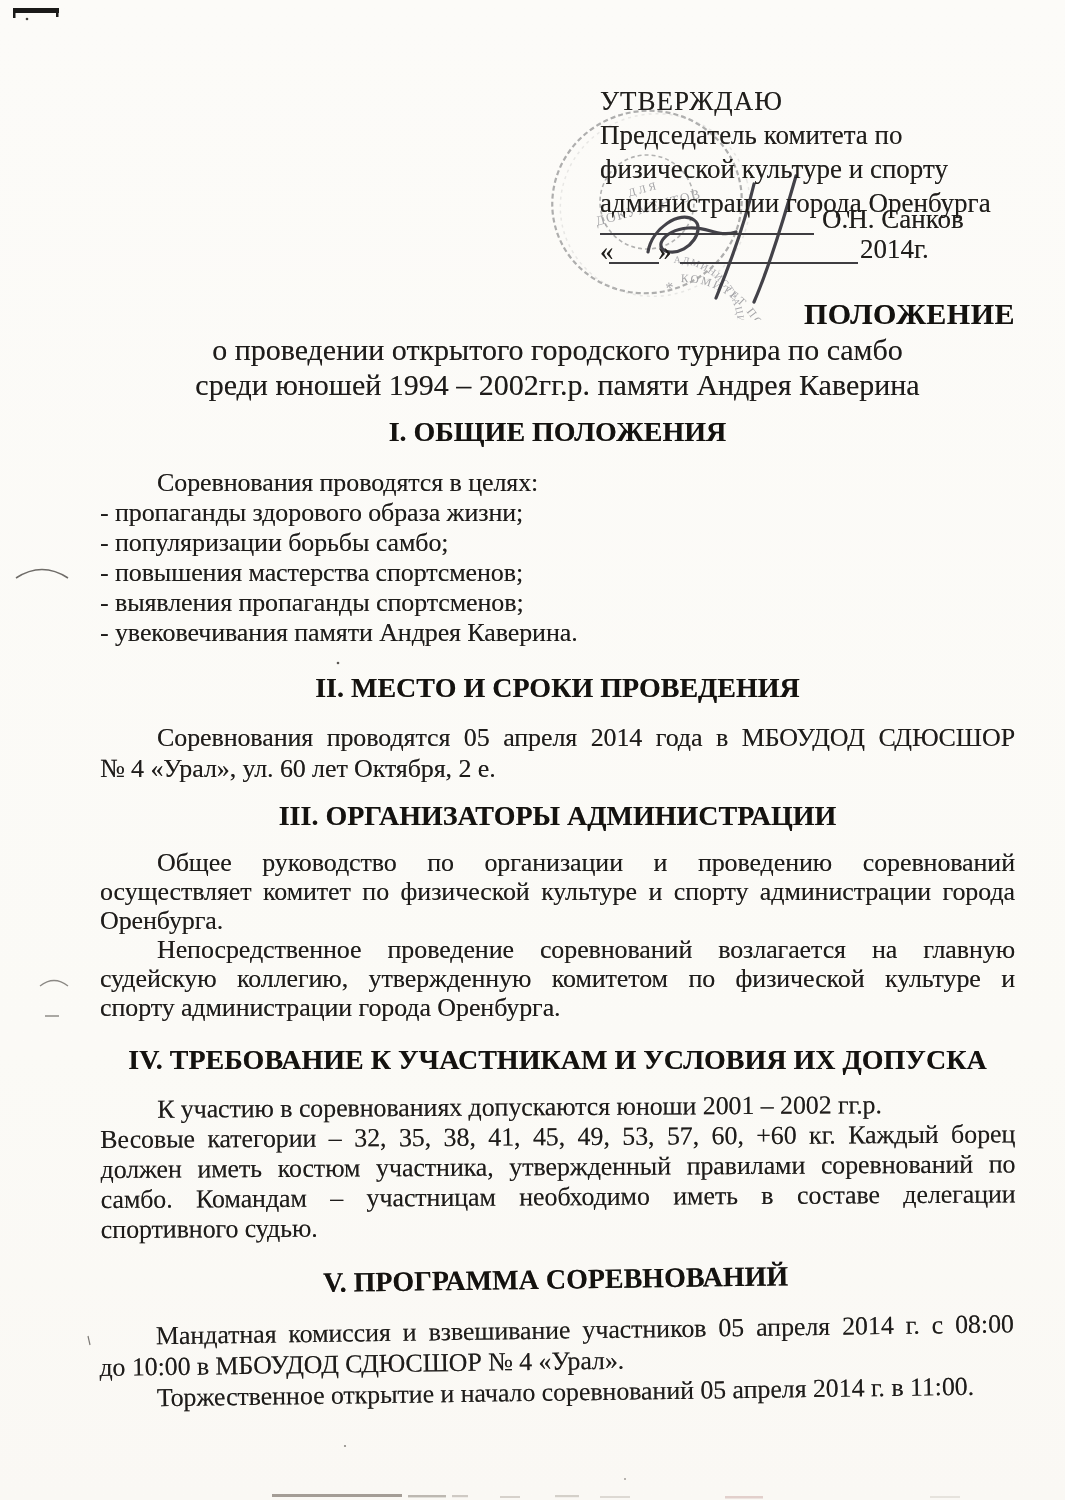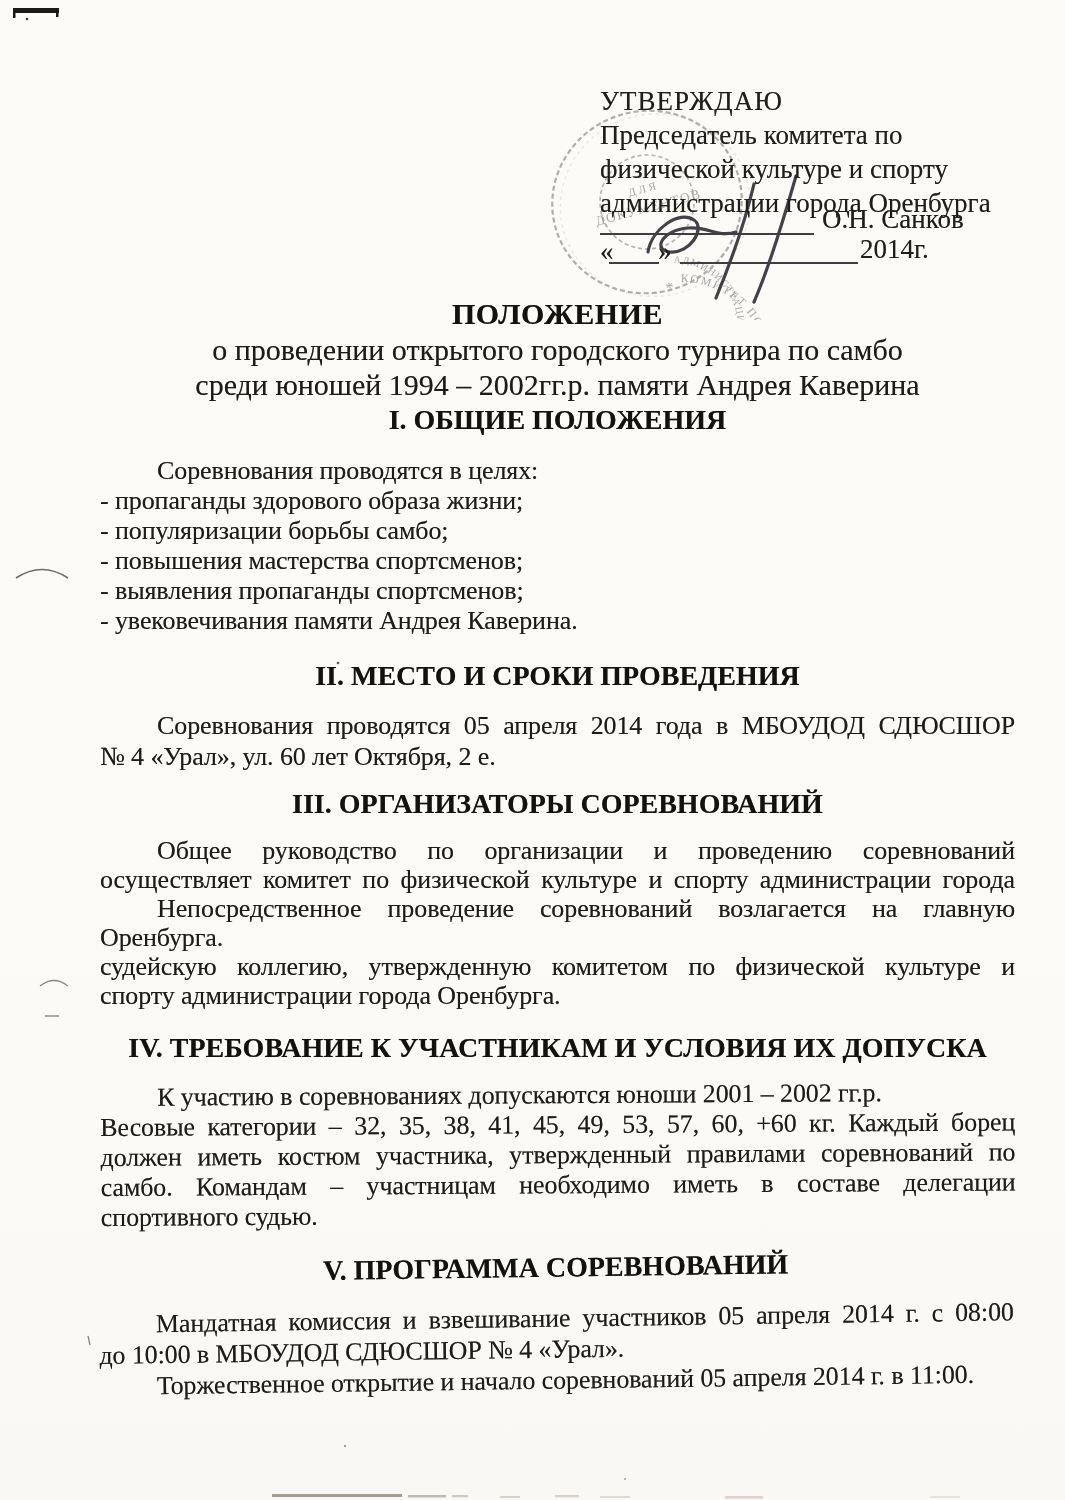--- a/index.html
+++ b/index.html
@@ -5,24 +5,24 @@
   html,body{margin:0;padding:0;background:#e8e6e1;}
   .page{
     position:relative; width:1065px; height:1500px; margin:0 auto;
     background:linear-gradient(180deg,#fcfbf8 0%, #fbfaf6 70%, #faf8f4 100%);
     overflow:hidden;
     font-family:"Liberation Serif","DejaVu Serif",serif;
     color:#1e1c1a;
   }
   .doc{position:absolute;left:100px;top:0;width:915px;padding-top:296px;
        text-shadow:0 0 .5px rgba(30,28,26,.55);}
-  .title-main{text-align:center;font-weight:700;font-size:30px;line-height:36px;letter-spacing:.5px;color:#14120f;}
+  .title-main{text-align:right;font-weight:700;font-size:30px;line-height:36px;letter-spacing:.5px;color:#14120f;}
   .title-sub{text-align:center;font-size:30px;line-height:35px;}
   .hd{text-align:center;font-weight:700;font-size:28px;line-height:36px;color:#14120f;}
-  .hd1{}.hd2{margin-top:22px}.hd3{margin-top:14px}.hd4{margin-top:20px}.hd5{margin-top:0}
+  .hd1{margin-top:12px}.hd2{margin-top:22px}.hd3{margin-top:14px}.hd4{margin-top:20px}.hd5{margin-top:0}
   .line{height:30px;line-height:30px;font-size:26px;letter-spacing:-0.1px;overflow:hidden;white-space:nowrap;}
   .jl{white-space:normal;text-align:justify;}
   .jl::after{content:"";display:inline-block;width:100%;height:0;}
   .ind{text-indent:57px;}
   .h31{height:31px;line-height:31px;}
   .mt-intro{margin-top:18px}.mt-p2{margin-top:16px}.mt-p3{margin-top:14px}.mt-p4{margin-top:17px}.mt-p5{margin-top:17px}
   .tilt-iv{transform:rotate(-0.35deg);transform-origin:0 0;}
   .sec5{transform:rotate(-0.8deg);transform-origin:0 100%;}
   .sec5 .hd{margin-top:23px;}
   .approval{position:absolute;left:600px;top:84px;width:420px;font-size:27px;line-height:34px;
@@ -125,25 +125,25 @@
     <div class="line">- пропаганды здорового образа жизни;</div>
     <div class="line">- популяризации борьбы самбо;</div>
     <div class="line">- повышения мастерства спортсменов;</div>
     <div class="line">- выявления пропаганды спортсменов;</div>
     <div class="line">- увековечивания памяти Андрея Каверина.</div>
 
     <div class="hd hd2">II. МЕСТО И СРОКИ ПРОВЕДЕНИЯ</div>
     <div class="line h31 jl ind mt-p2">Соревнования проводятся 05 апреля 2014 года в МБОУДОД СДЮСШОР</div>
     <div class="line h31">№ 4 «Урал», ул. 60 лет Октября, 2 е.</div>
 
-    <div class="hd hd3">III. ОРГАНИЗАТОРЫ СОРЕВНОВАНИЙ</div>
+    <div class="hd hd3">III. ОРГАНИЗАТОРЫ АДМИНИСТРАЦИИ</div>
     <div class="line jl ind mt-p3" style="height:29px;line-height:29px">Общее руководство по организации и проведению соревнований</div>
     <div class="line jl" style="height:29px;line-height:29px">осуществляет комитет по физической культуре и спорту администрации города</div>
+    <div class="line" style="height:29px;line-height:29px">Оренбурга.</div>
     <div class="line jl ind" style="height:29px;line-height:29px">Непосредственное проведение соревнований возлагается на главную</div>
-    <div class="line" style="height:29px;line-height:29px">Оренбурга.</div>
     <div class="line jl" style="height:29px;line-height:29px">судейскую коллегию, утвержденную комитетом по физической культуре и</div>
     <div class="line" style="height:29px;line-height:29px">спорту администрации города Оренбурга.</div>
 
     <div class="hd hd4">IV. ТРЕБОВАНИЕ К УЧАСТНИКАМ И УСЛОВИЯ ИХ ДОПУСКА</div>
     <div class="tilt-iv">
       <div class="line ind mt-p4">К участию в соревнованиях допускаются юноши 2001 – 2002 гг.р.</div>
       <div class="line jl">Весовые категории – 32, 35, 38, 41, 45, 49, 53, 57, 60, +60 кг. Каждый борец</div>
       <div class="line jl">должен иметь костюм участника, утвержденный правилами соревнований по</div>
       <div class="line jl">самбо. Командам – участницам необходимо иметь в составе делегации</div>
       <div class="line">спортивного судью.</div>

